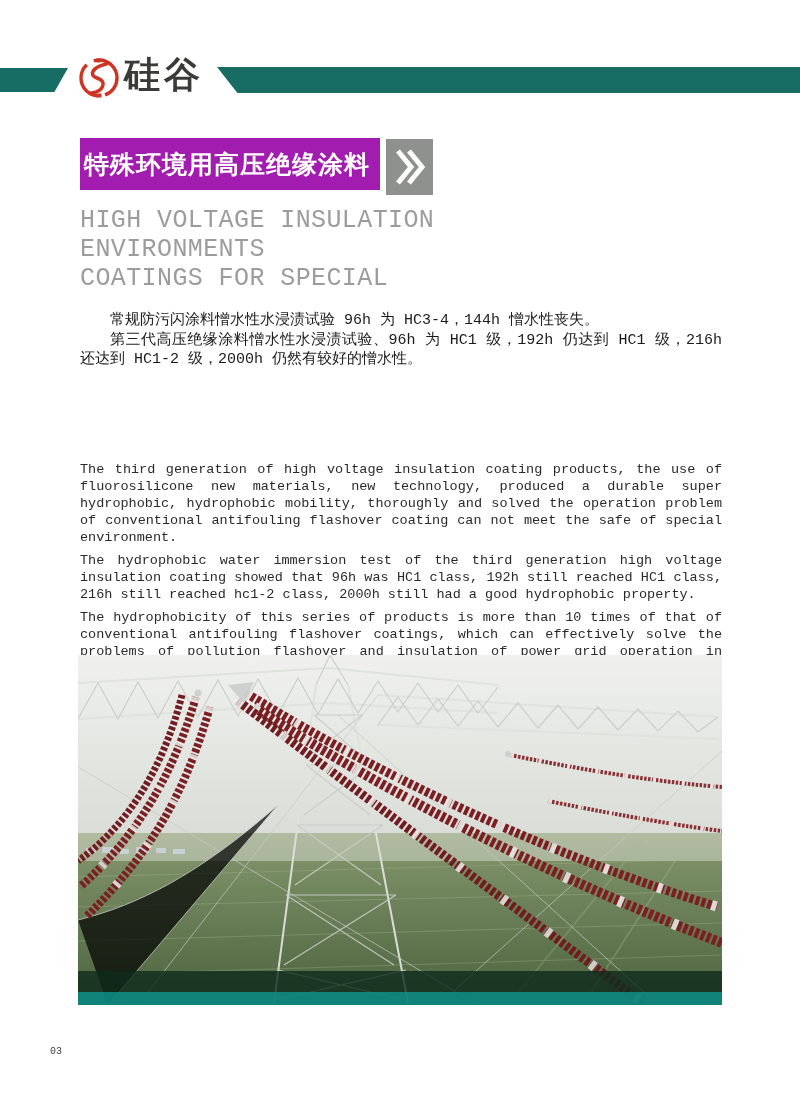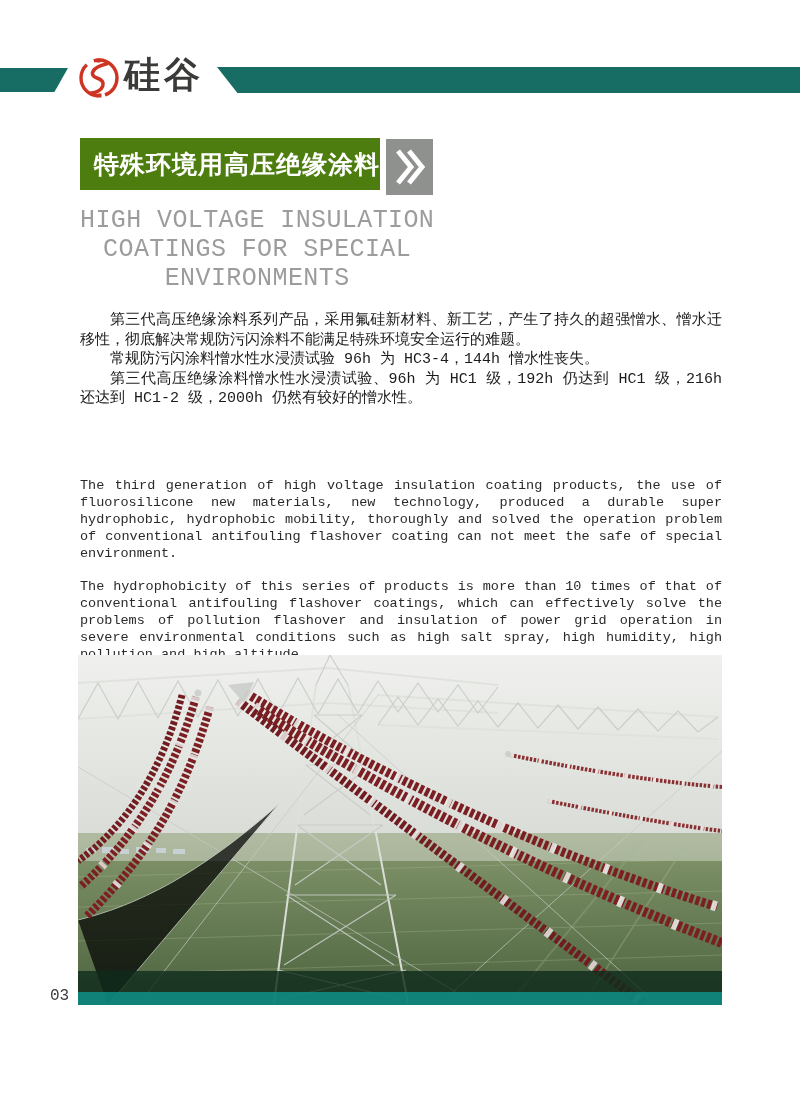--- a/index.html
+++ b/index.html
@@ -13,45 +13,45 @@
   .hdr-bar{background:#176C63;}
   #hdr-bar-left{left:0;top:68px;width:68px;height:24px;
     clip-path:polygon(0 0,100% 0,80% 100%,0 100%);}
   #hdr-bar-right{left:217px;top:67px;width:583px;height:26px;
     clip-path:polygon(0 0,100% 0,100% 100%,3.5% 100%);}
   #logo-mark{left:76px;top:55px;width:46px;height:46px;}
   #logo-text{left:124px;top:56px;font-size:36px;font-weight:bold;color:#3A3A38;
     letter-spacing:4px;line-height:44px;}
 
   
-  #banner{left:80px;top:138px;width:300px;height:52px;background:#4d7c0f;
-    display:flex;align-items:center;box-sizing:border-box;padding-left:14px;}
+  #banner{left:80px;top:138px;width:300px;height:52px;background:#a21caf;
+    display:flex;align-items:center;box-sizing:border-box;padding-left:4px;}
   #banner-title{color:#ffffff;font-size:25px;font-weight:bold;letter-spacing:1px;}
   #banner-arrow{left:386px;top:139px;width:47px;height:56px;background:#8F918E;
     display:flex;align-items:center;justify-content:center;}
 
   
   #en-title{left:80px;top:206px;font-size:25px;line-height:29px;color:#9C9C9C;
     letter-spacing:0.4px;}
-  #en-title span{display:block;text-align:center;}
+  #en-title span{display:block;}
 
   
   #cn-block{left:80px;top:311px;width:642px;font-size:15px;line-height:19.5px;
     color:#1A1A1A;text-align:justify;}
   #cn-block p{margin:0;text-indent:2em;}
   #en-block{left:80px;top:461px;width:642px;font-size:13.5px;line-height:17px;
     color:#2A2A2A;text-align:justify;}
-  #en-block p{margin:16px 0 6px 0;}
+  #en-block p{margin:0 0 6px 0;}
 
   
   #photo{left:78px;top:655px;width:644px;height:350px;}
   #photo svg{display:block;}
 
   
-  #page-number{left:50px;top:987px;font-size:16px;color:#3C3C3C;}
+  #page-number{left:50px;top:1046px;font-size:10px;color:#3C3C3C;}
 </style>
 </head>
 <body>
 
 <div class="abs hdr-bar" id="hdr-bar-left"></div>
 <div class="abs hdr-bar" id="hdr-bar-right"></div>
 
 <div class="abs" id="logo-mark">
   <svg width="46" height="46" viewBox="0 0 46 46">
     <circle cx="23" cy="23" r="18" fill="none" stroke="#CE3423" stroke-width="3.4" stroke-dasharray="40 7 42 8" stroke-dashoffset="18"></circle>
@@ -67,32 +67,32 @@
 </div>
 <div class="abs" id="banner-arrow">
   <svg width="32" height="38" viewBox="0 0 32 38">
     <polyline points="4,3 17,19 4,35" fill="none" stroke="#ffffff" stroke-width="5"></polyline>
     <polyline points="15,3 28,19 15,35" fill="none" stroke="#ffffff" stroke-width="5"></polyline>
   </svg>
 </div>
 
 <div class="abs" id="en-title">
   <span>HIGH VOLTAGE INSULATION</span>
+  <span>ENVIRONMENTS</span>
   <span>COATINGS FOR SPECIAL</span>
-  <span>ENVIRONMENTS</span>
 </div>
 
 <div class="abs" id="cn-block">
-  <p>第三代高压绝缘涂料系列产品，采用氟硅新材料、新工艺，产生了持久的超强憎水、憎水迁移性，彻底解决常规防污闪涂料不能满足特殊环境安全运行的难题。</p>
   <p>常规防污闪涂料憎水性水浸渍试验 96h 为 HC3-4，144h 憎水性丧失。</p>
   <p>第三代高压绝缘涂料憎水性水浸渍试验、96h 为 HC1 级，192h 仍达到 HC1 级，216h 还达到 HC1-2 级，2000h 仍然有较好的憎水性。</p>
 </div>
 
 <div class="abs" id="en-block">
   <p>The third generation of high voltage insulation coating products, the use of fluorosilicone new materials, new technology, produced a durable super hydrophobic, hydrophobic mobility, thoroughly and solved the operation problem of conventional antifouling flashover coating can not meet the safe of special environment.</p>
+  <p>The hydrophobic water immersion test of the third generation high voltage insulation coating showed that 96h was HC1 class, 192h still reached HC1 class, 216h still reached hc1-2 class, 2000h still had a good hydrophobic property.</p>
   <p>The hydrophobicity of this series of products is more than 10 times of that of conventional antifouling flashover coatings, which can effectively solve the problems of pollution flashover and insulation of power grid operation in severe environmental conditions such as high salt spray, high humidity, high pollution and high altitude.</p>
 </div>
 
 <div class="abs" id="photo">
   <svg width="644" height="350" viewBox="0 0 644 350" preserveAspectRatio="none">
     <defs>
       <linearGradient id="skyG" x1="0" y1="0" x2="0" y2="1">
         <stop offset="0" stop-color="#F0F1EE"></stop>
           <stop offset="1" stop-color="#D8DBD6"></stop>
       </linearGradient>

